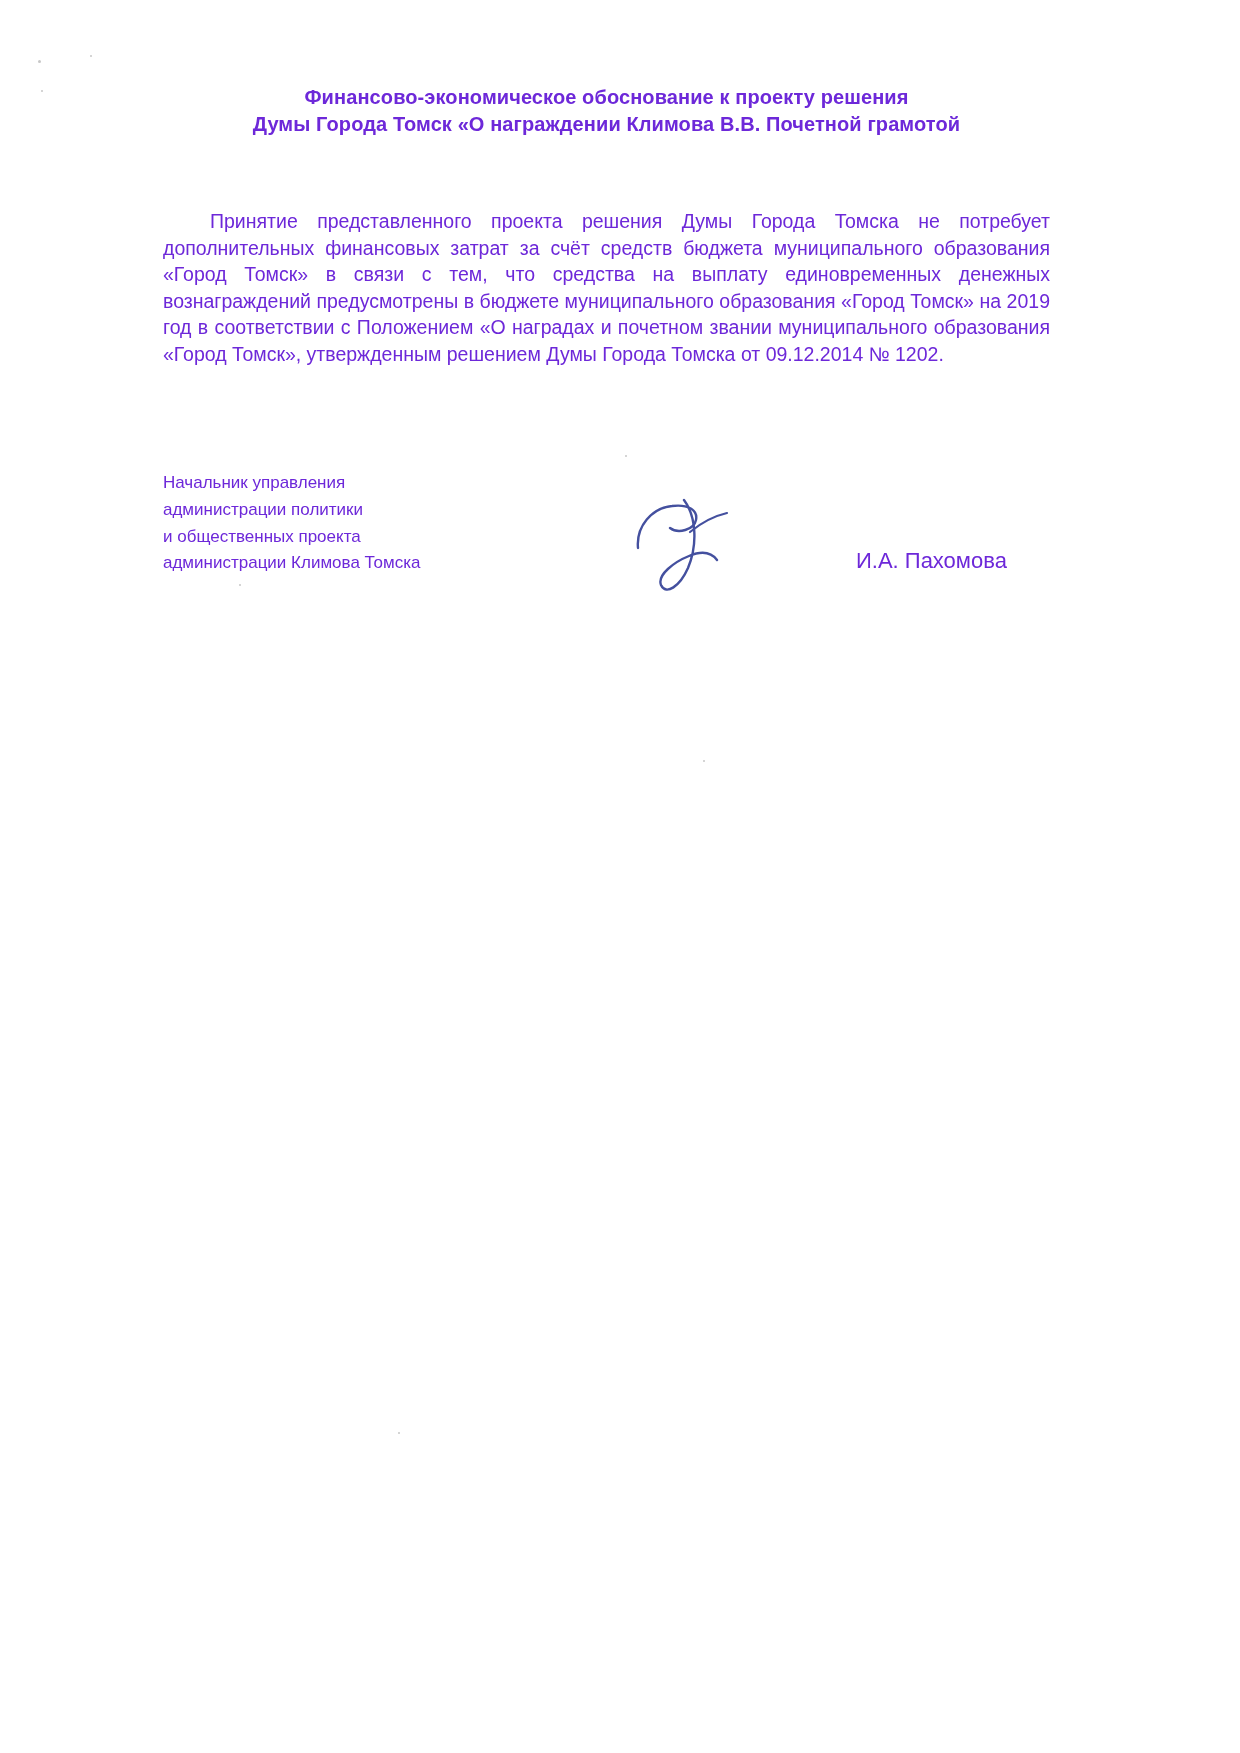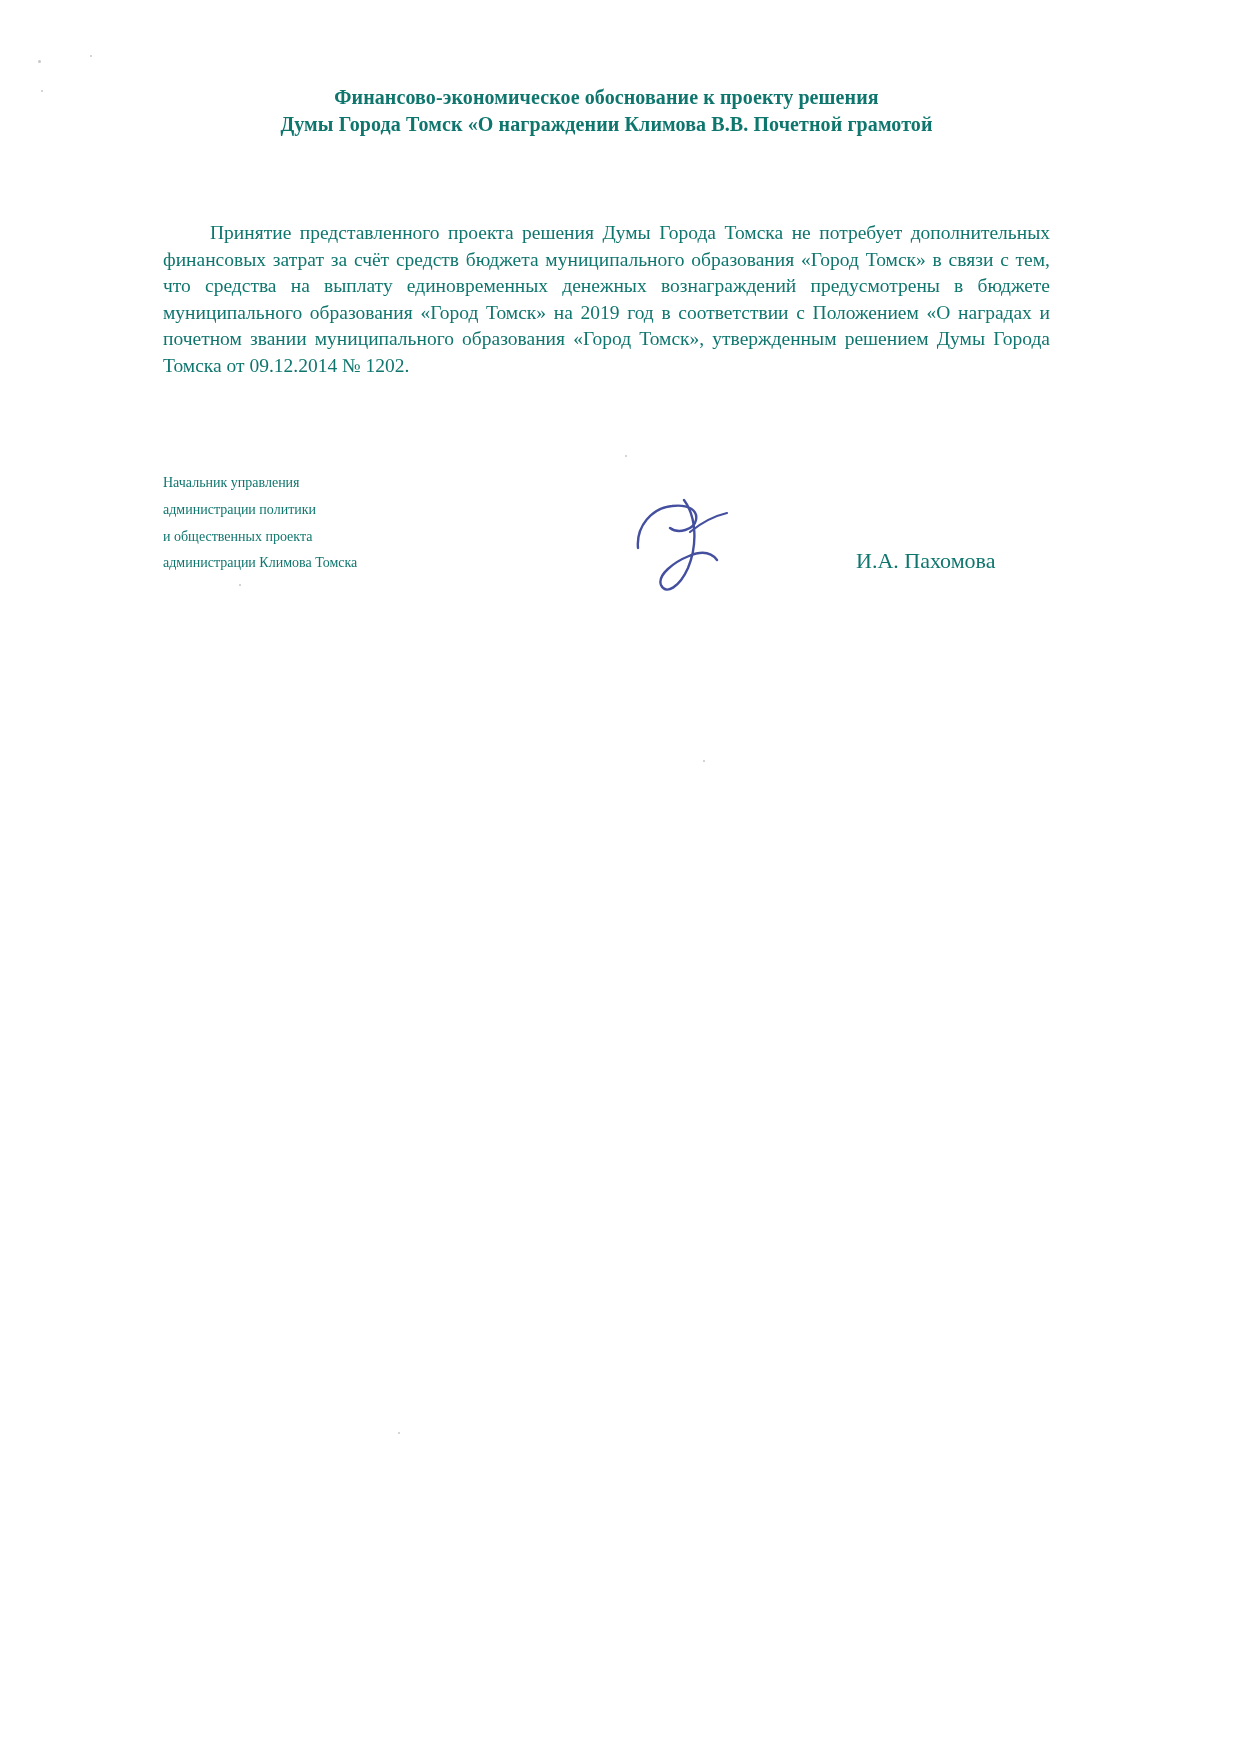--- a/index.html
+++ b/index.html
@@ -2,22 +2,22 @@
 <html><head>
 <meta charset="utf-8">
 <style>
   * { margin: 0; padding: 0; box-sizing: border-box; }
   html, body { background: #ffffff; }
   .page {
     position: relative;
     width: 1240px;
     height: 1753px;
     background: #ffffff;
-    font-family: Liberation Serif, serif;
-    color: #0f766e;
+    font-family: Liberation Sans, sans-serif;
+    color: #6d28d9;
     overflow: hidden;
   }
   .doc-title {
     position: absolute;
     left: 163px;
     top: 84px;
     width: 887px;
     text-align: center;
     font-weight: bold;
     font-size: 20px;
@@ -27,26 +27,26 @@
   .body-paragraph {
     position: absolute;
     left: 163px;
     top: 208px;
     width: 887px;
     font-size: 19.5px;
     line-height: 26.6px;
     text-align: justify;
     text-align-last: left;
   }
-  .body-paragraph p { text-indent: 47px; margin-top: 12px; }
+  .body-paragraph p { text-indent: 47px; }
   .sig-block-title {
     position: absolute;
     left: 163px;
     top: 470px;
-    font-size: 14px;
+    font-size: 17px;
     line-height: 26.8px;
   }
   .sig-name {
     position: absolute;
     left: 856px;
     top: 548px;
     font-size: 22px;
     line-height: 26px;
   }
   .signature-wrap {

